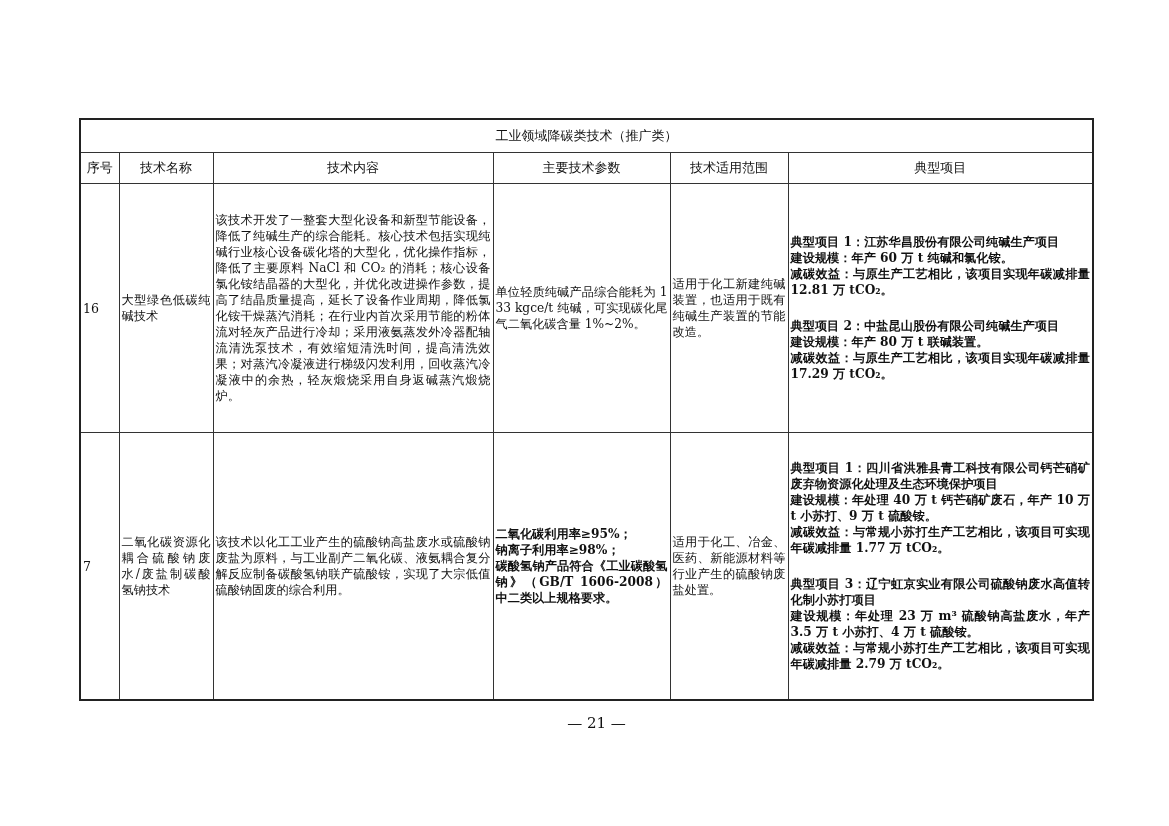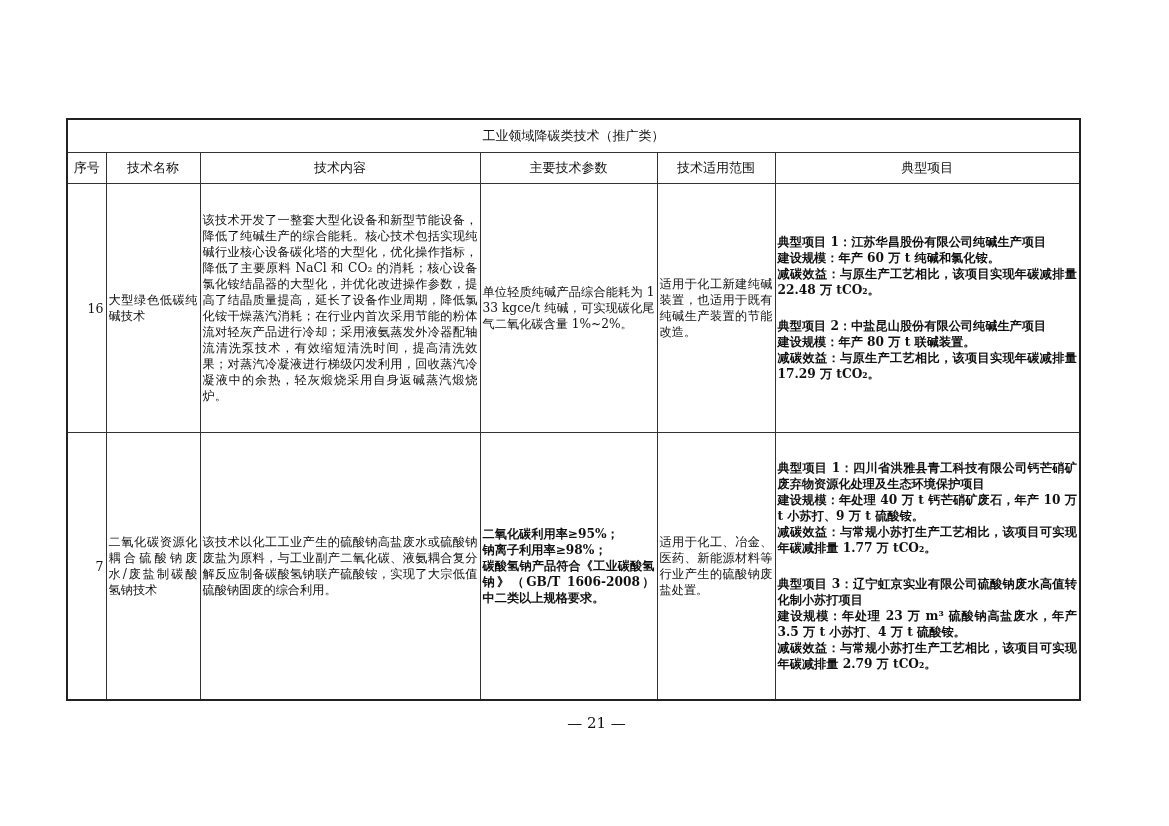--- a/index.html
+++ b/index.html
@@ -1,18 +1,18 @@
 <!DOCTYPE html>
 <html><head>
   <meta charset="utf-8">
   <style>
     html, body { margin: 0; padding: 0; background: #ffffff; }
     body { width: 1169px; height: 826px; position: relative; overflow: hidden; }
     .page-table {
-      position: absolute; left: 66px; top: 118px;
+      position: absolute; left: 79px; top: 118px;
       width: 1013px;
       border-collapse: collapse;
       table-layout: fixed;
       border: 2px solid #222;
       padding-left: 24px;
     }
     .page-table td, .page-table th {
       border: 1px solid #333;
       padding: 0 2px;
       vertical-align: middle;
@@ -32,21 +32,21 @@
       font-size: 13px;
       font-weight: normal;
     }
     .body-cell {
       font-family: "DejaVu Serif", serif;
       font-size: 12.2px;
       line-height: 16px;
       text-align: justify;
       word-break: break-all;
     }
-    .num-cell { text-align: right; font-family: "DejaVu Serif", serif; font-size: 12.5px; }
+    .num-cell { text-align: left; font-family: "DejaVu Serif", serif; font-size: 12.5px; }
     .line { display: block; font-weight: bold; }
     .gap { display: block; height: 19.5px; }
     .row16 td { height: 248px; }
     .row17 td { height: 266px; }
     .page-footer {
       position: absolute; left: 12px; top: 714px; width: 1169px;
       text-align: center;
       font-family: "DejaVu Serif", serif;
       font-size: 15px;
       color: #111;
@@ -79,21 +79,21 @@
 
   <tr class="row16">
     <td class="num-cell">16</td>
     <td class="body-cell">大型绿色低碳纯碱技术</td>
     <td class="body-cell">该技术开发了一整套大型化设备和新型节能设备，降低了纯碱生产的综合能耗。核心技术包括实现纯碱行业核心设备碳化塔的大型化，优化操作指标，降低了主要原料 NaCl 和 CO₂ 的消耗；核心设备氯化铵结晶器的大型化，并优化改进操作参数，提高了结晶质量提高，延长了设备作业周期，降低氯化铵干燥蒸汽消耗；在行业内首次采用节能的粉体流对轻灰产品进行冷却；采用液氨蒸发外冷器配轴流清洗泵技术，有效缩短清洗时间，提高清洗效果；对蒸汽冷凝液进行梯级闪发利用，回收蒸汽冷凝液中的余热，轻灰煅烧采用自身返碱蒸汽煅烧炉。</td>
     <td class="body-cell">单位轻质纯碱产品综合能耗为 133 kgce/t 纯碱，可实现碳化尾气二氧化碳含量 1%~2%。</td>
     <td class="body-cell">适用于化工新建纯碱装置，也适用于既有纯碱生产装置的节能改造。</td>
     <td class="body-cell">
       <span class="line">典型项目 1：江苏华昌股份有限公司纯碱生产项目</span>
       <span class="line">建设规模：年产 60 万 t 纯碱和氯化铵。</span>
-      <span class="line">减碳效益：与原生产工艺相比，该项目实现年碳减排量 22.48 万 tCO₂。</span>
+      <span class="line">减碳效益：与原生产工艺相比，该项目实现年碳减排量 12.81 万 tCO₂。</span>
       <span class="gap"></span>
       <span class="line">典型项目 2：中盐昆山股份有限公司纯碱生产项目</span>
       <span class="line">建设规模：年产 80 万 t 联碱装置。</span>
       <span class="line">减碳效益：与原生产工艺相比，该项目实现年碳减排量 17.29 万 tCO₂。</span>
     </td>
   </tr>
 
   <tr class="row17">
     <td class="num-cell">7</td>
     <td class="body-cell">二氧化碳资源化耦合硫酸钠废水/废盐制碳酸氢钠技术</td>

